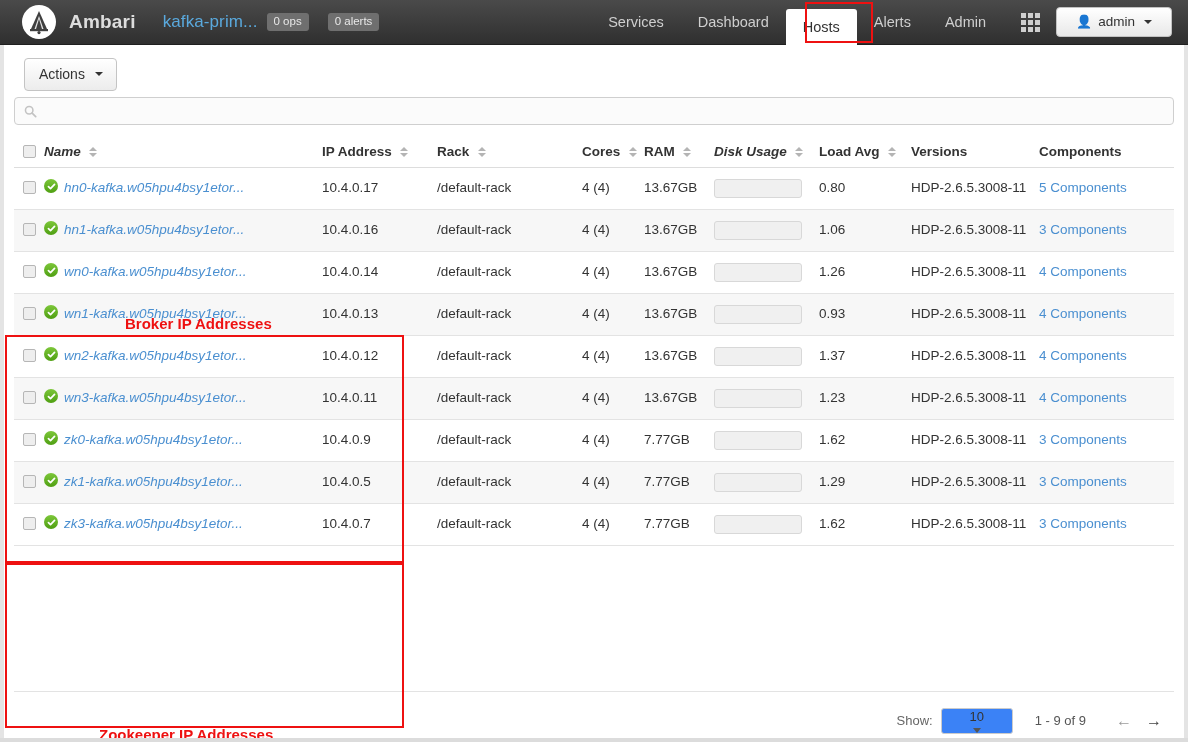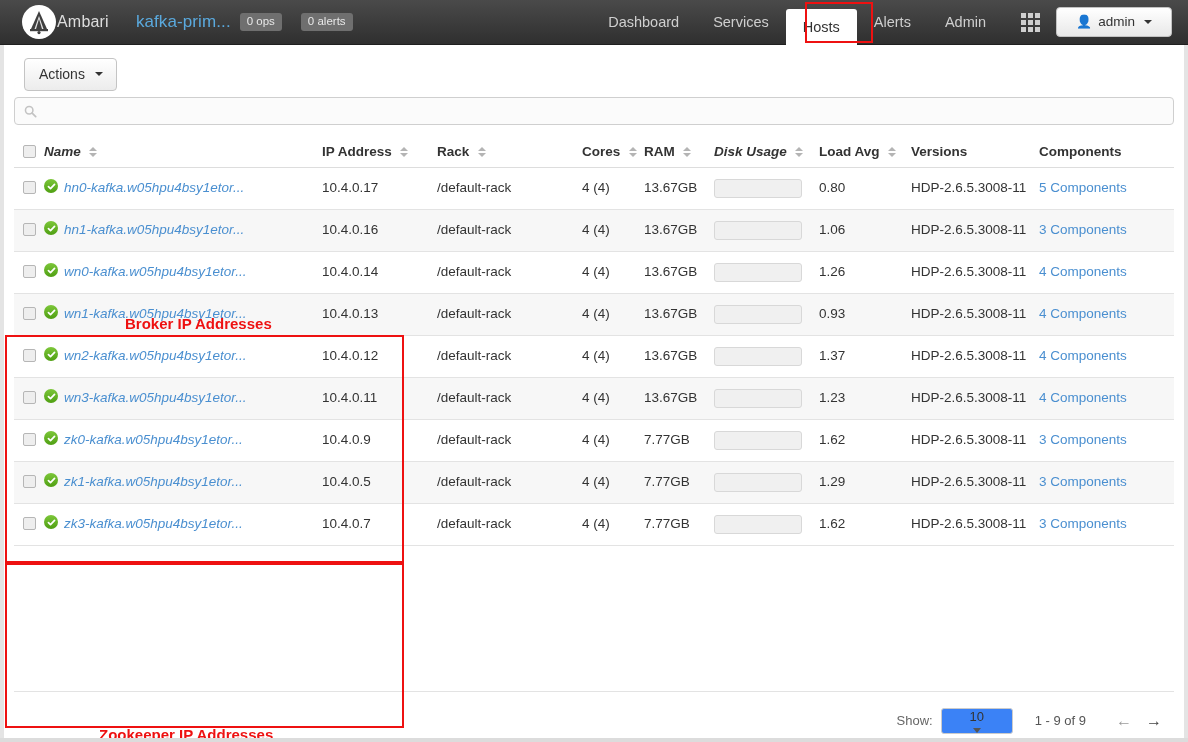--- a/index.html
+++ b/index.html
@@ -24,21 +24,21 @@
     border-bottom: 1px solid #1f1f1f;
   }
   .brand-wrap { display: flex; align-items: center; padding-left: 22px; }
   .logo {
     width: 34px; height: 34px; border-radius: 50%;
     background: #ffffff;
     display: flex; align-items: center; justify-content: center;
     overflow: hidden; flex: none;
   }
   .brand-name {
-    color: #dddddd; font-size: 16px; margin-left: 1px; letter-spacing: .2px;
+    color: #dddddd; font-size: 19px; margin-left: 13px; letter-spacing: .2px; font-weight: bold;
   }
   .cluster-name {
     color: #5aa9dd; font-size: 17px; margin-left: 27px; letter-spacing: .1px;
   }
   .badges { display: flex; align-items: center; margin-left: 9px; gap: 19px; }
   .badge {
     background: #6f6f6f; color: #e8e8e8; font-size: 11.5px;
     border-radius: 3px; padding: 3px 7px 4px; line-height: 1;
   }
   .nav-right { margin-left: auto; display: flex; align-items: center; padding-right: 16px; }
@@ -222,24 +222,24 @@
       <span class="brand-name">Ambari</span>
       <span class="cluster-name">kafka-prim...</span>
       <span class="badges">
         <span class="badge">0 ops</span>
         <span class="badge">0 alerts</span>
       </span>
     </div>
 
     <div class="nav-right">
       <div class="nav-link-holder">
-          <a class="nav-link">Dashboard</a>
+          <a class="nav-link">Services</a>
         </div>
       <div class="nav-link-holder">
-          <a class="nav-link">Services</a>
+          <a class="nav-link">Dashboard</a>
         </div>
       <div class="nav-link-holder">
           <a class="nav-link active">Hosts</a>
         </div>
       <div class="nav-link-holder">
           <a class="nav-link">Alerts</a>
         </div>
       <div class="nav-link-holder">
           <a class="nav-link">Admin</a>
         </div>

